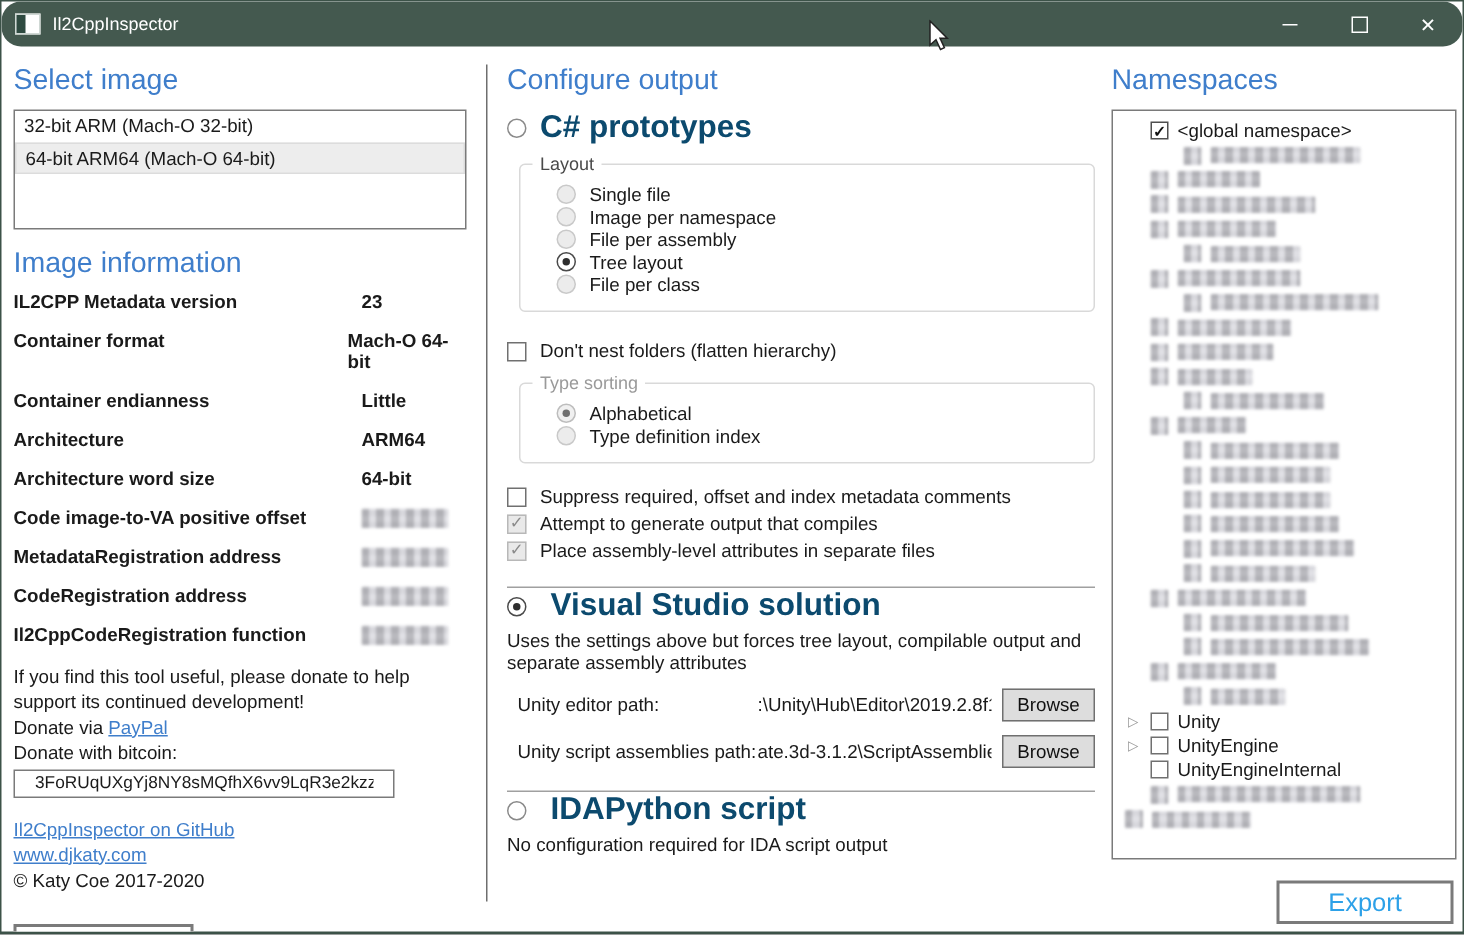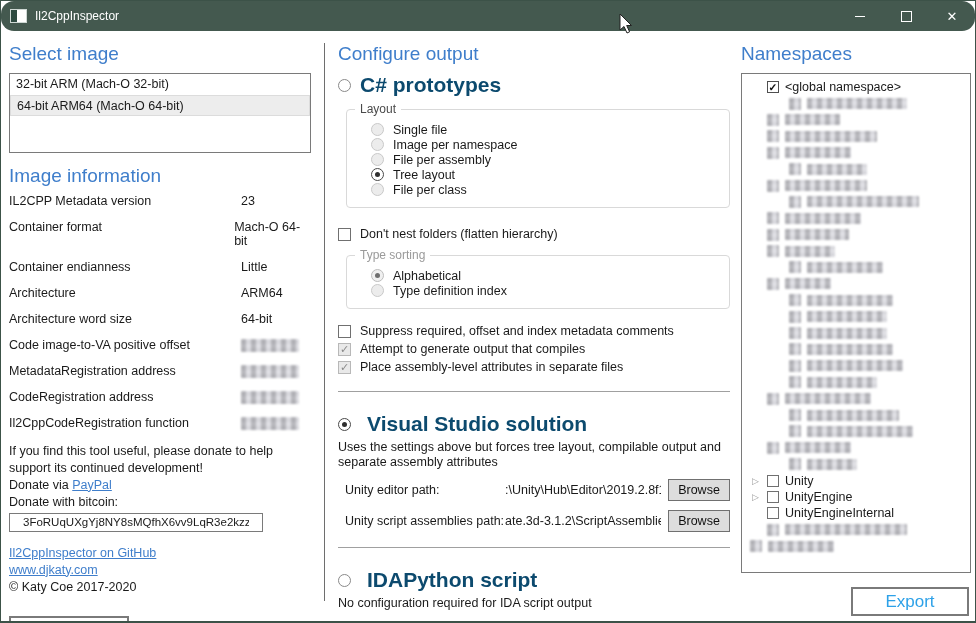--- a/index.html
+++ b/index.html
@@ -19,21 +19,21 @@
   .left-col{position:absolute;left:8px;top:38px;width:302px;}
   .v-divider{position:absolute;left:323px;top:42px;height:558px;width:1px;background:#6e6e6e;}
   .mid-col{position:absolute;left:337px;top:38px;width:392px;}
   .right-col{position:absolute;left:740px;top:38px;width:230px;}
   .h1{font-size:19px;color:#3f7ecb;margin:4px 0 8px 0;font-weight:400;}
   
   .listbox{height:78px;border:1px solid #7a7a7a;background:#fff;margin-bottom:6px;}
   .lb-item{height:21px;line-height:21px;padding-left:6px;font-size:12.5px;box-sizing:border-box;}
   .lb-item.selected{background:#ededed;border:1px solid #dcdcdc;}
   .info-head{margin-top:12px;}
-  .info-row{display:flex;margin-bottom:12.5px;font-size:12.5px;line-height:13.5px;}
+  .info-row{display:flex;margin-bottom:12.5px;font-size:12.5px;line-height:13.5px;font-weight:bold;}
   .info-label{width:232px;}
   .pix{background-image:
       repeating-linear-gradient(90deg,rgba(150,150,156,.6) 0 5px,rgba(216,216,222,.6) 5px 10px),
       repeating-linear-gradient(0deg,#d6d6da 0 4px,#ededf0 4px 8px);
     filter:blur(1.2px);border-radius:1px;}
   .pix-val{width:58px;height:13px;}
   .donate{font-size:12.5px;line-height:17px;margin-top:10px;width:302px;}
   a.lnk{color:#3f7ecb;text-decoration:underline;cursor:pointer;}
   .btc-input{display:block;width:226px;margin-top:2px;border:1px solid #7a7a7a;height:15px;
     font-size:11.5px;padding:1px 13px;font-family:"Liberation Sans",sans-serif;color:#1a1a1a;}
@@ -56,21 +56,21 @@
   .gb-label.dim{color:#9a9a9a;}
   .opt-row{display:flex;align-items:center;gap:9px;height:15px;font-size:12.5px;}
   .cb{width:13px;height:13px;box-sizing:border-box;display:inline-flex;align-items:center;justify-content:center;
     font-size:11px;line-height:11px;flex:0 0 auto;}
   .cb-en{border:1px solid #707070;background:#fff;}
   .cb-dis{border:1px solid #b8b8b8;background:#e9e9e9;color:#8a8a8a;}
   .check-row{display:flex;align-items:center;gap:9px;height:18px;font-size:12.5px;}
   .flatten{margin-top:17px;}
   .checks{margin-top:13px;}
   .sep{border:none;border-top:1px solid #a0a0a0;margin:15px 0 0 0;}
-  .vs-head{margin-top:20px;gap:16px;}
+  .vs-head{margin-top:0;gap:16px;}
   .desc{font-size:12.5px;line-height:15px;}
   .path-row{display:flex;align-items:center;margin-top:9px;font-size:12.5px;}
   .path-label{width:160px;padding-left:7px;}
   .path-value{flex:1;text-align:right;margin-right:7px;white-space:nowrap;overflow:hidden;}
   .browse-btn{width:62px;height:22px;background:#ddd;border:1px solid #707070;font-size:12.5px;
     font-family:"Liberation Sans",sans-serif;color:#111;cursor:pointer;}
   
   .ns-box{border:1px solid #7a7a7a;height:500px;margin-top:8px;padding-top:5px;box-sizing:border-box;overflow:hidden;}
   .ns-row{display:flex;align-items:center;height:16.4px;font-size:12.5px;}
   .ns-exp{width:15px;color:#9a9a9a;font-size:9px;flex:0 0 auto;}

